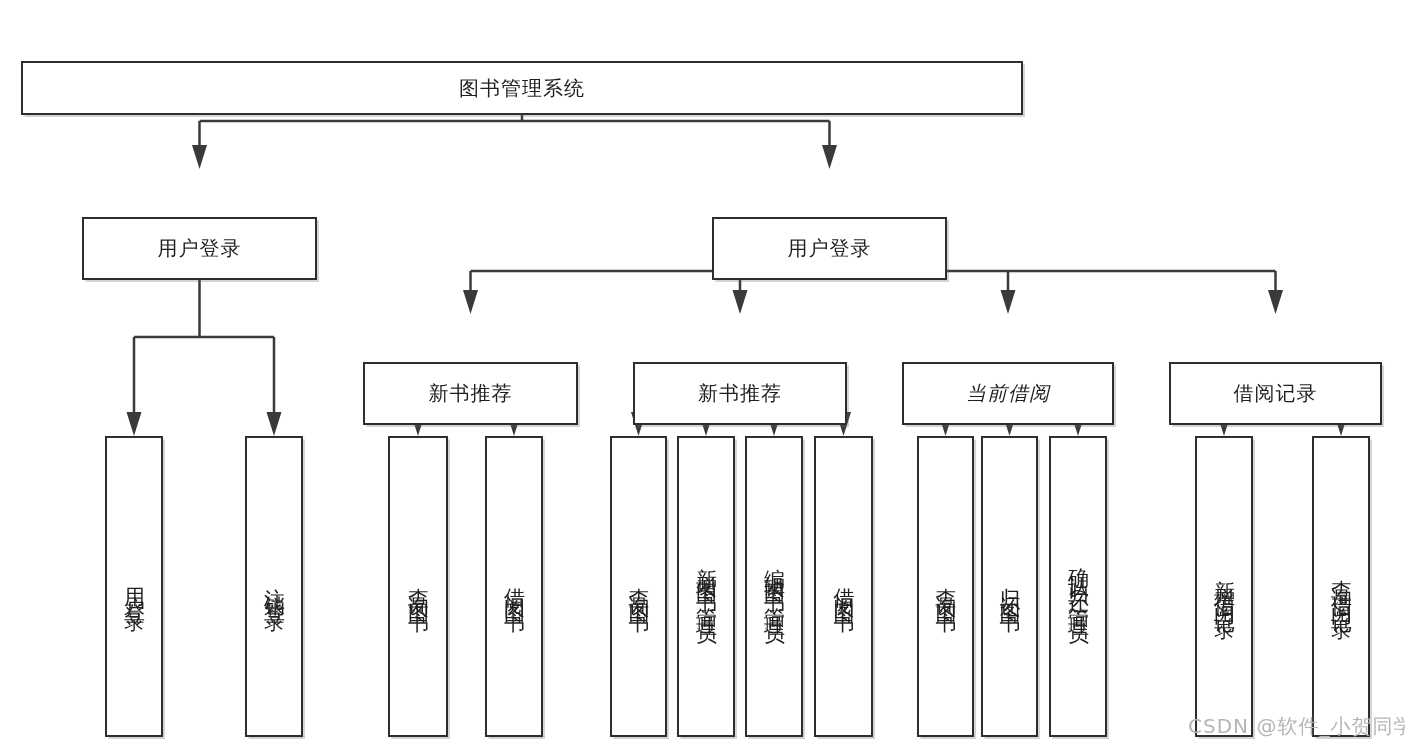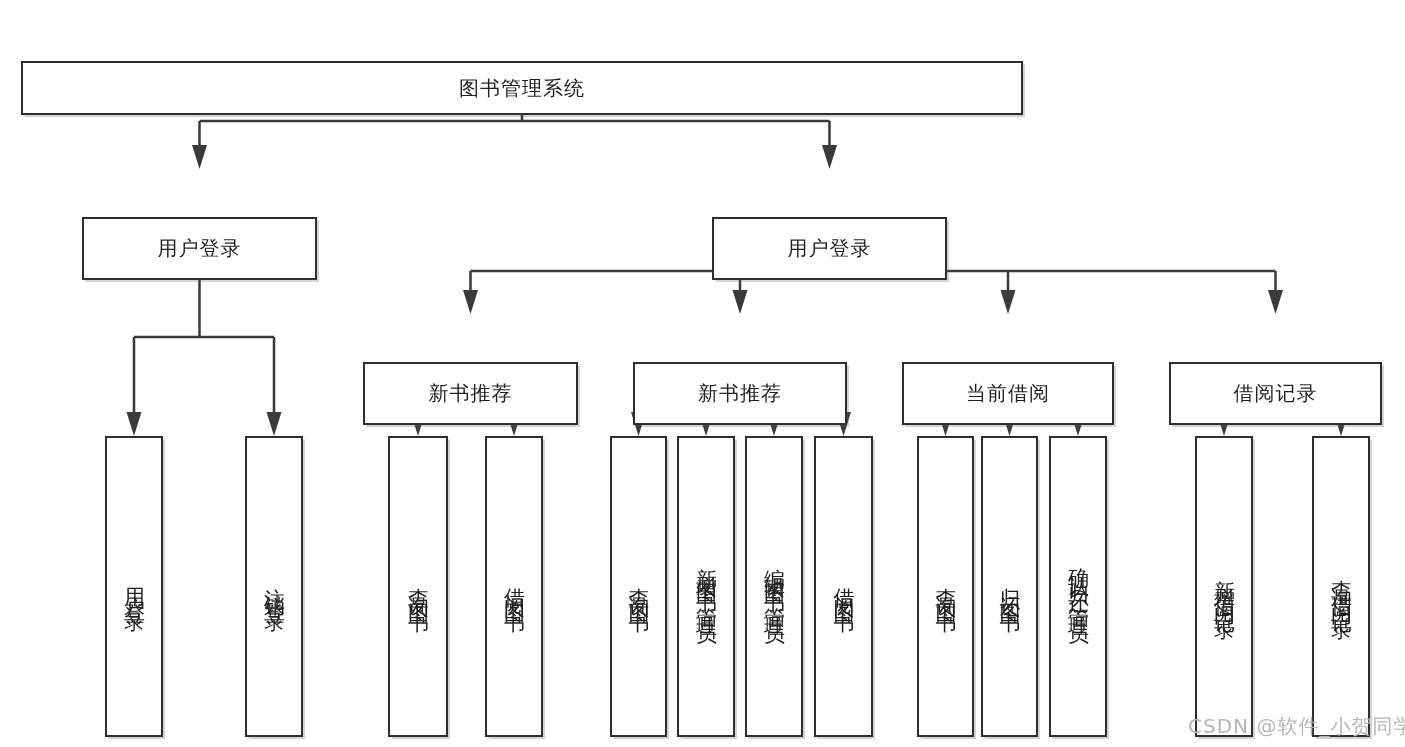--- a/index.html
+++ b/index.html
@@ -125,21 +125,21 @@
     </g>
   </svg>
 
   <div class="node h" style="left:21px; top:13px; width:1002px; height:54px;">图书管理系统</div>
 
   <div class="node h" style="left:82px; top:169px; width:235px; height:63px;">用户登录</div>
   <div class="node h" style="left:712px; top:169px; width:235px; height:63px;">用户登录</div>
 
   <div class="node h" style="left:363px; top:314px; width:215px; height:63px;">新书推荐</div>
   <div class="node h" style="left:633px; top:314px; width:214px; height:63px;">新书推荐</div>
-  <div class="node h" style="left:902px; top:314px; width:212px; height:63px;">当前借阅</div>
+  <div class="node h" style="left:902px; top:314px; width:212px; height:63px;font-style:italic;">当前借阅</div>
   <div class="node h" style="left:1169px; top:314px; width:213px; height:63px;">借阅记录</div>
 
   <div class="node v" style="left:105px; top:436px; width:58px; height:301px;">
     <span class="vtext">用户登录</span>
   </div>
   <div class="node v" style="left:245px; top:436px; width:58px; height:301px;">
     <span class="vtext">注销登录</span>
   </div>
 
   <div class="node v" style="left:388px; top:436px; width:60px; height:301px;">

